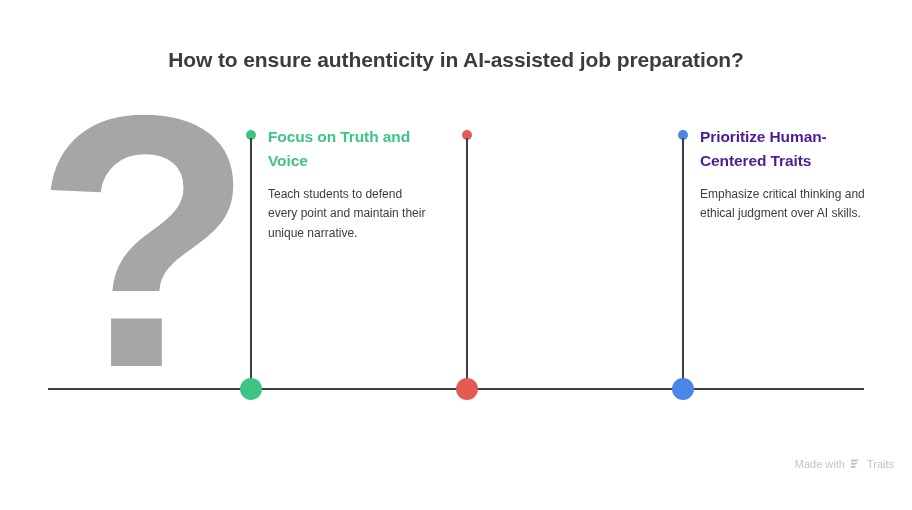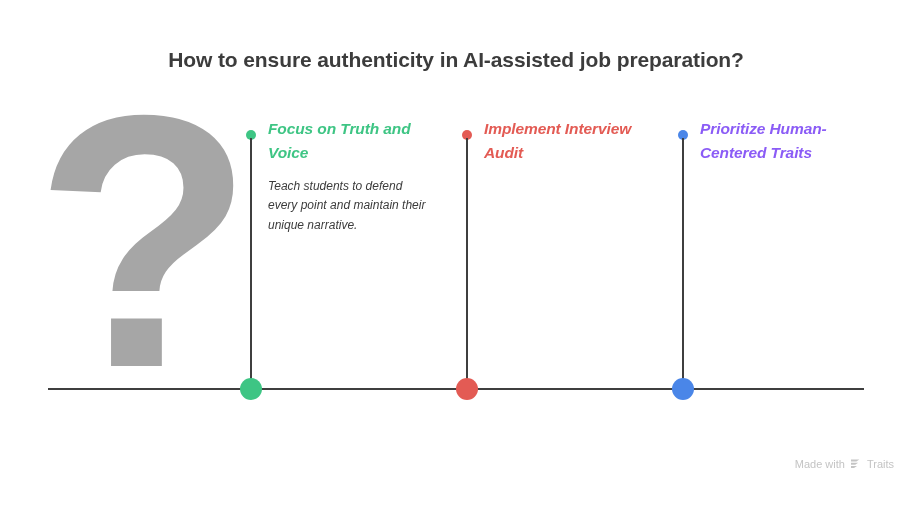--- a/index.html
+++ b/index.html
@@ -55,23 +55,22 @@
     left: 48px;
     top: 388px;
     width: 816px;
     height: 2px;
     background: #3f3f3f;
   }
 
   
   .col {
     position: absolute;
-    top: 117px;
+    top: 125px;
     width: 190px;
-    font-style: italic;
   }
   .col-vline {
     position: absolute;
     top: 138px;
     width: 2px;
     background: #3f3f3f;
   }
   .dot-top {
     position: absolute;
     width: 10px;
@@ -130,28 +129,28 @@
   <div class="dot-bottom" style="left:240px; background:#3ec584;"></div>
   <div class="col" style="left:268px; width:160px;">
     <p class="col-heading" style="color:#3ec584;">Focus on Truth and Voice</p>
     <p class="col-body">Teach students to defend every point and maintain their unique narrative.</p>
   </div>
 
   <div class="dot-top" style="left:462px; background:#e35b54;"></div>
   <div class="col-vline" style="left:466px; height:250px;"></div>
   <div class="dot-bottom" style="left:456px; background:#e35b54;"></div>
   <div class="col" style="left:484px; width:160px;">
-    <p class="col-heading" style="color:#e35b54;">Implement Interview Audit</p>
   </div>
 
   <div class="dot-top" style="left:678px; background:#4a86e8;"></div>
   <div class="col-vline" style="left:682px; height:250px;"></div>
   <div class="dot-bottom" style="left:672px; background:#4a86e8;"></div>
   <div class="col" style="left:700px; width:172px;">
-    <p class="col-heading" style="color:#8b5cf6;">Prioritize Human-Centered Traits</p>
+    <p class="col-heading" style="color:#4c1d95;">Prioritize Human-Centered Traits</p>
+    <p class="col-body">Emphasize critical thinking and ethical judgment over AI skills.</p>
   </div>
 
   <div class="watermark">
     <span>Made with</span>
     <span>
       <svg width="12" height="12" viewBox="0 0 12 12" aria-hidden="true">
         <path d="M1 1.4 L9.4 1.4 L6.4 3.5 L1 3.5 Z" fill="#c4c4c4"></path>
         <path d="M1 4.7 L8.2 4.7 L5.2 6.8 L1 6.8 Z" fill="#c4c4c4"></path>
         <path d="M1 8.0 L7.0 8.0 L4.0 10.1 L1 10.1 Z" fill="#c4c4c4"></path>
       </svg>

